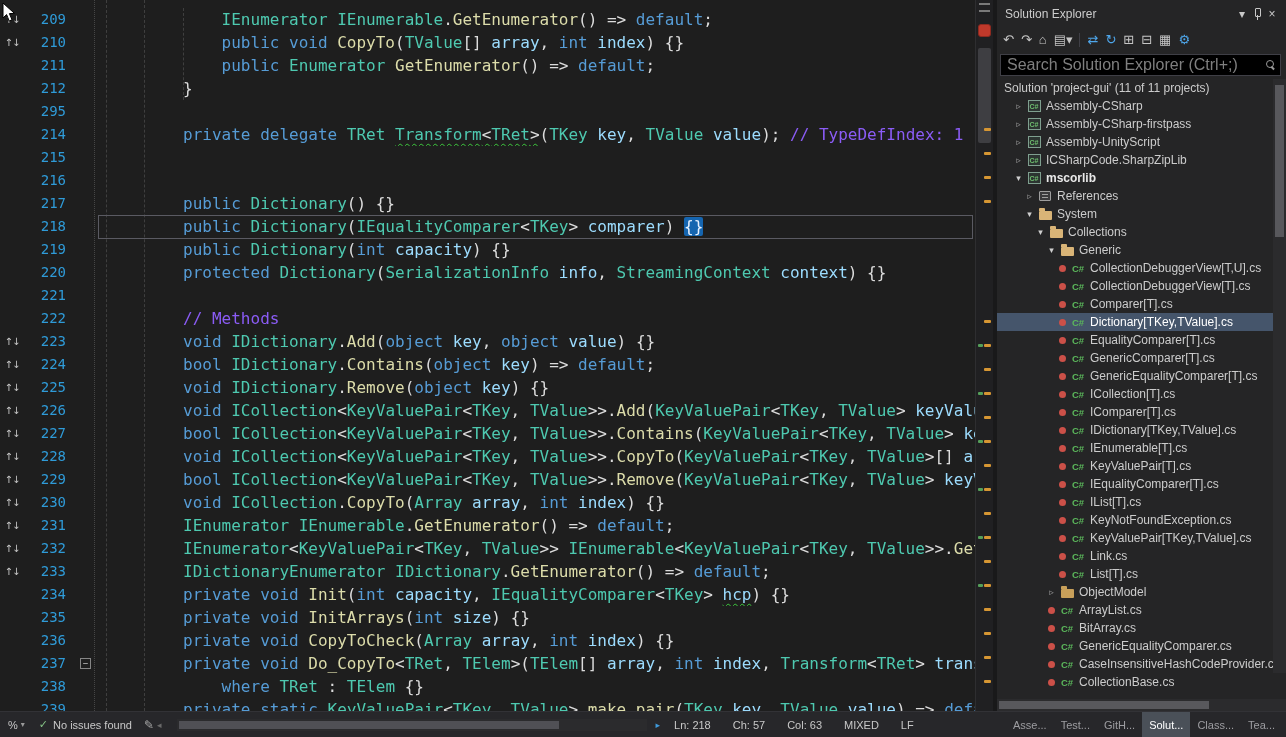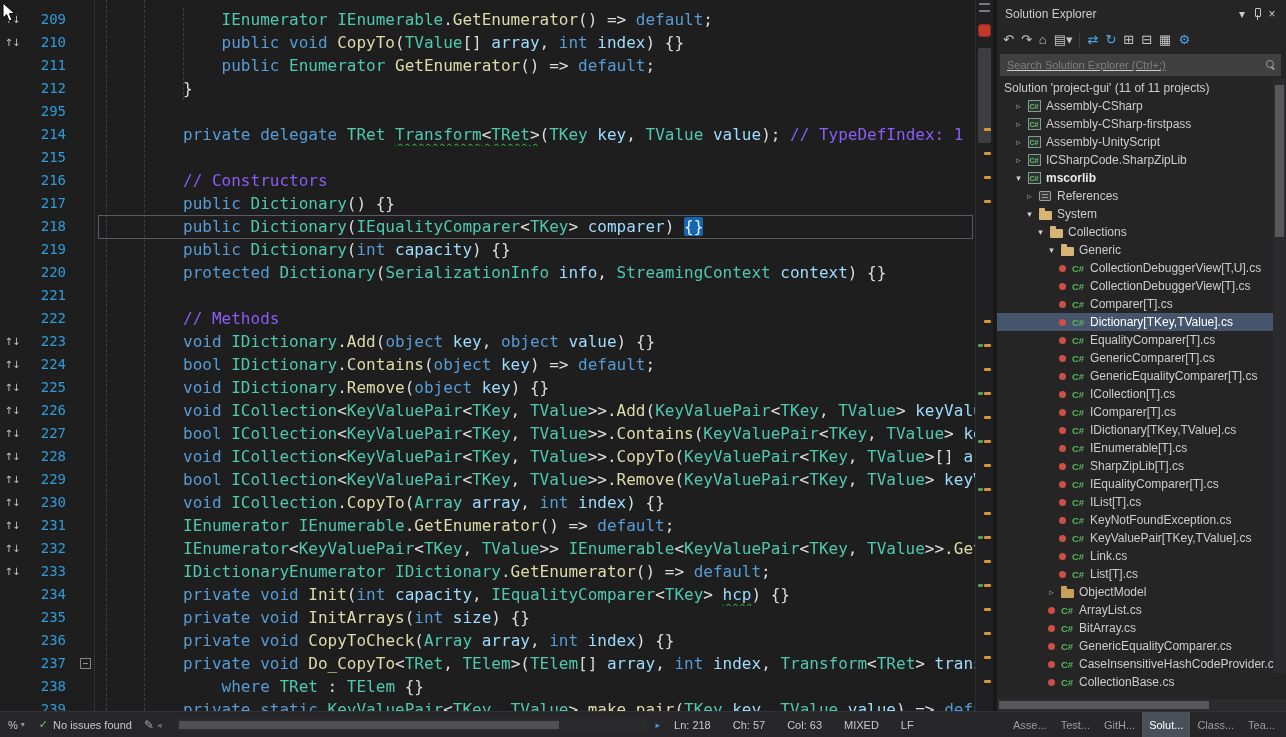--- a/index.html
+++ b/index.html
@@ -38,21 +38,21 @@
   .se-title{height:27px;display:flex;align-items:center;padding:0 6px 0 8px;}
   .se-title-label{flex:1;color:#cccccc;}
   .hd-ico{width:16px;text-align:center;color:#c8c8c8;font-size:12px;cursor:default;}
   .pin{width:14px;height:14px;position:relative;}
   .pin::before{content:"";position:absolute;left:5px;top:1px;width:4px;height:7px;border:1.5px solid #c8c8c8;border-radius:1px;}
   .pin::after{content:"";position:absolute;left:6.5px;top:8px;width:1.5px;height:5px;background:#c8c8c8;}
   .se-toolbar{height:25px;display:flex;align-items:center;padding:0 6px;gap:7px;color:#c5c5c5;}
   .tb-ico{font-size:13px;line-height:1;cursor:default;}
   .tb-sep{width:1px;height:14px;background:#3f3f46;}
   .se-search{height:27px;padding:2px 5px 3px 3px;position:relative;}
-  .se-search input{width:100%;height:22px;background:#404040;border:1px solid #3f3f46;color:#cccccc;font-size:11px;padding:0 24px 0 6px;outline:none;font-family:"Liberation Sans","DejaVu Sans",sans-serif;text-decoration:underline;}
+  .se-search input{width:100%;height:22px;background:#000000;border:1px solid #3f3f46;color:#cccccc;font-size:16px;padding:0 24px 0 6px;outline:none;font-family:"Liberation Sans","DejaVu Sans",sans-serif;}
   .se-search input::placeholder{color:#7f7f7f;}
   .mag{position:absolute;right:12px;top:8px;width:8px;height:8px;}
   .mag::before{content:"";position:absolute;left:0;top:0;width:6px;height:6px;border:1.5px solid #9a9a9a;border-radius:50%;}
   .mag::after{content:"";position:absolute;left:6px;top:6px;width:4px;height:1.5px;background:#9a9a9a;transform:rotate(45deg);transform-origin:0 0;}
 
   .se-tree{flex:1;position:relative;overflow:hidden;padding-right:6px;}
   .trow{height:18px;display:flex;align-items:center;white-space:nowrap;overflow:hidden;}
   .trow.selected{background:#45556b;}
   .trow.selected .tlabel{color:#ffffff;}
   .trow.bold .tlabel{font-weight:bold;color:#e9e9e9;}
@@ -105,21 +105,21 @@
         <div class="iguide" style="left:106px;top:0;bottom:0;"></div>
         <div class="iguide" style="left:144px;top:0;bottom:0;"></div>
         <div class="iguide" style="left:183px;top:8px;height:92px;"></div>
       <div class="line"><span class="glyph">↑↓</span><span class="lnum">209</span><span class="fmargin"></span><span class="codetext">            <span class="tk-t">IEnumerator</span><span class="tk-d"> </span><span class="tk-t">IEnumerable</span><span class="tk-d">.</span><span class="tk-m">GetEnumerator</span><span class="tk-d">() =&gt; </span><span class="tk-k">default</span><span class="tk-d">;</span></span></div>
           <div class="line"><span class="glyph">↑↓</span><span class="lnum">210</span><span class="fmargin"></span><span class="codetext">            <span class="tk-k">public</span><span class="tk-d"> </span><span class="tk-k">void</span><span class="tk-d"> </span><span class="tk-m">CopyTo</span><span class="tk-d">(</span><span class="tk-t">TValue</span><span class="tk-d">[] </span><span class="tk-v">array</span><span class="tk-d">, </span><span class="tk-k">int</span><span class="tk-d"> </span><span class="tk-v">index</span><span class="tk-d">) {}</span></span></div>
           <div class="line"><span class="glyph"></span><span class="lnum">211</span><span class="fmargin"></span><span class="codetext">            <span class="tk-k">public</span><span class="tk-d"> </span><span class="tk-t">Enumerator</span><span class="tk-d"> </span><span class="tk-m">GetEnumerator</span><span class="tk-d">() =&gt; </span><span class="tk-k">default</span><span class="tk-d">;</span></span></div>
           <div class="line"><span class="glyph"></span><span class="lnum">212</span><span class="fmargin"></span><span class="codetext">        <span class="tk-d">}</span></span></div>
           <div class="line"><span class="glyph"></span><span class="lnum">295</span><span class="fmargin"></span><span class="codetext"></span></div>
           <div class="line"><span class="glyph"></span><span class="lnum">214</span><span class="fmargin"></span><span class="codetext">        <span class="tk-k">private</span><span class="tk-d"> </span><span class="tk-k">delegate</span><span class="tk-d"> </span><span class="tk-t">TRet</span><span class="tk-d"> </span><span class="tk-t sq">Transform</span><span class="tk-d sq">&lt;</span><span class="tk-t sq">TRet</span><span class="tk-d sq">&gt;</span><span class="tk-d">(</span><span class="tk-t">TKey</span><span class="tk-d"> </span><span class="tk-v">key</span><span class="tk-d">, </span><span class="tk-t">TValue</span><span class="tk-d"> </span><span class="tk-v">value</span><span class="tk-d">); </span><span class="tk-c">// TypeDefIndex: 1</span></span></div>
           <div class="line"><span class="glyph"></span><span class="lnum">215</span><span class="fmargin"></span><span class="codetext"></span></div>
-          <div class="line"><span class="glyph"></span><span class="lnum">216</span><span class="fmargin"></span><span class="codetext">        <span class="tk-c">// Constructors</span></span></div>
+          <div class="line"><span class="glyph"></span><span class="lnum">216</span><span class="fmargin"></span></div>
           <div class="line"><span class="glyph"></span><span class="lnum">217</span><span class="fmargin"></span><span class="codetext">        <span class="tk-k">public</span><span class="tk-d"> </span><span class="tk-t">Dictionary</span><span class="tk-d">() {}</span></span></div>
           <div class="line current"><span class="glyph"></span><span class="lnum">218</span><span class="fmargin"></span><span class="codetext">        <span class="tk-k">public</span><span class="tk-d"> </span><span class="tk-t">Dictionary</span><span class="tk-d">(</span><span class="tk-t">IEqualityComparer</span><span class="tk-d">&lt;</span><span class="tk-t">TKey</span><span class="tk-d">&gt; </span><span class="tk-v">comparer</span><span class="tk-d">) </span><span class="tk-d sel">{}</span></span></div>
           <div class="line"><span class="glyph"></span><span class="lnum">219</span><span class="fmargin"></span><span class="codetext">        <span class="tk-k">public</span><span class="tk-d"> </span><span class="tk-t">Dictionary</span><span class="tk-d">(</span><span class="tk-k">int</span><span class="tk-d"> </span><span class="tk-v">capacity</span><span class="tk-d">) {}</span></span></div>
           <div class="line"><span class="glyph"></span><span class="lnum">220</span><span class="fmargin"></span><span class="codetext">        <span class="tk-k">protected</span><span class="tk-d"> </span><span class="tk-t">Dictionary</span><span class="tk-d">(</span><span class="tk-t">SerializationInfo</span><span class="tk-d"> </span><span class="tk-v">info</span><span class="tk-d">, </span><span class="tk-t">StreamingContext</span><span class="tk-d"> </span><span class="tk-v">context</span><span class="tk-d">) {}</span></span></div>
           <div class="line"><span class="glyph"></span><span class="lnum">221</span><span class="fmargin"></span><span class="codetext"></span></div>
           <div class="line"><span class="glyph"></span><span class="lnum">222</span><span class="fmargin"></span><span class="codetext">        <span class="tk-c">// Methods</span></span></div>
           <div class="line"><span class="glyph">↑↓</span><span class="lnum">223</span><span class="fmargin"></span><span class="codetext">        <span class="tk-k">void</span><span class="tk-d"> </span><span class="tk-t">IDictionary</span><span class="tk-d">.</span><span class="tk-m">Add</span><span class="tk-d">(</span><span class="tk-k">object</span><span class="tk-d"> </span><span class="tk-v">key</span><span class="tk-d">, </span><span class="tk-k">object</span><span class="tk-d"> </span><span class="tk-v">value</span><span class="tk-d">) {}</span></span></div>
           <div class="line"><span class="glyph">↑↓</span><span class="lnum">224</span><span class="fmargin"></span><span class="codetext">        <span class="tk-k">bool</span><span class="tk-d"> </span><span class="tk-t">IDictionary</span><span class="tk-d">.</span><span class="tk-m">Contains</span><span class="tk-d">(</span><span class="tk-k">object</span><span class="tk-d"> </span><span class="tk-v">key</span><span class="tk-d">) =&gt; </span><span class="tk-k">default</span><span class="tk-d">;</span></span></div>
           <div class="line"><span class="glyph">↑↓</span><span class="lnum">225</span><span class="fmargin"></span><span class="codetext">        <span class="tk-k">void</span><span class="tk-d"> </span><span class="tk-t">IDictionary</span><span class="tk-d">.</span><span class="tk-m">Remove</span><span class="tk-d">(</span><span class="tk-k">object</span><span class="tk-d"> </span><span class="tk-v">key</span><span class="tk-d">) {}</span></span></div>
           <div class="line"><span class="glyph">↑↓</span><span class="lnum">226</span><span class="fmargin"></span><span class="codetext">        <span class="tk-k">void</span><span class="tk-d"> </span><span class="tk-t">ICollection</span><span class="tk-d">&lt;</span><span class="tk-t">KeyValuePair</span><span class="tk-d">&lt;</span><span class="tk-t">TKey</span><span class="tk-d">, </span><span class="tk-t">TValue</span><span class="tk-d">&gt;&gt;.</span><span class="tk-m">Add</span><span class="tk-d">(</span><span class="tk-t">KeyValuePair</span><span class="tk-d">&lt;</span><span class="tk-t">TKey</span><span class="tk-d">, </span><span class="tk-t">TValue</span><span class="tk-d">&gt; </span><span class="tk-v">keyValuePair</span></span></div>
@@ -362,21 +362,21 @@
             </span>
             <span class="tlabel">IEnumerable[T].cs</span>
           </div>
           <div class="trow" style="padding-left: 59px;">
             <span class="dotcell">
               <span class="dot"></span>
             </span>
             <span class="ticon">
               <span class="ico-cs">C#</span>
             </span>
-            <span class="tlabel">SharpZipLib[T].cs</span>
+            <span class="tlabel">KeyValuePair[T].cs</span>
           </div>
           <div class="trow" style="padding-left: 59px;">
             <span class="dotcell">
               <span class="dot"></span>
             </span>
             <span class="ticon">
               <span class="ico-cs">C#</span>
             </span>
             <span class="tlabel">IEqualityComparer[T].cs</span>
           </div>

